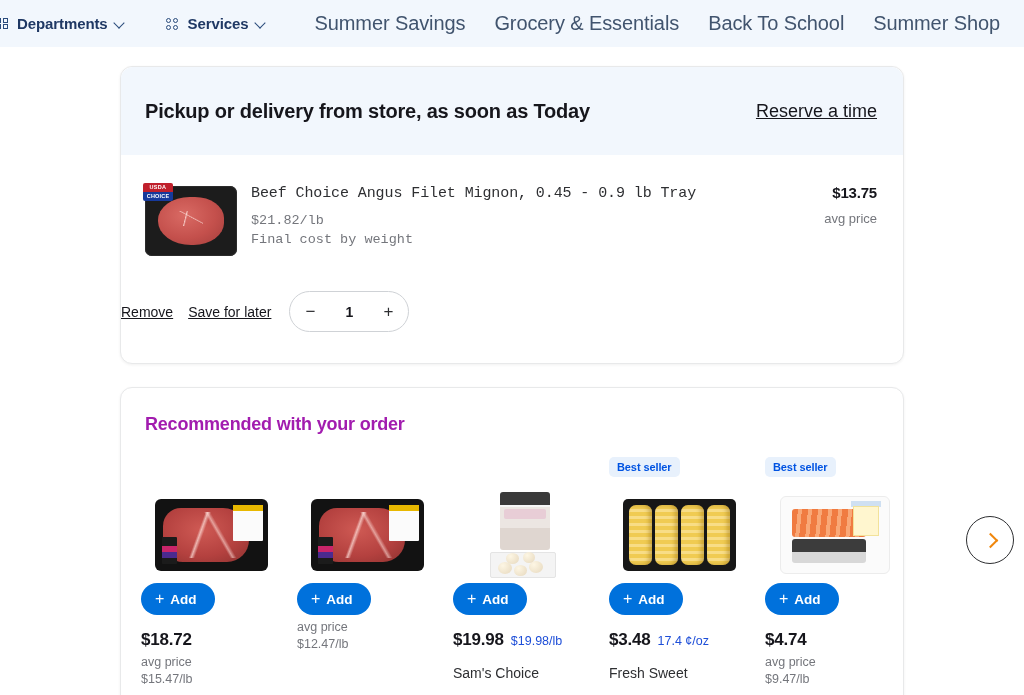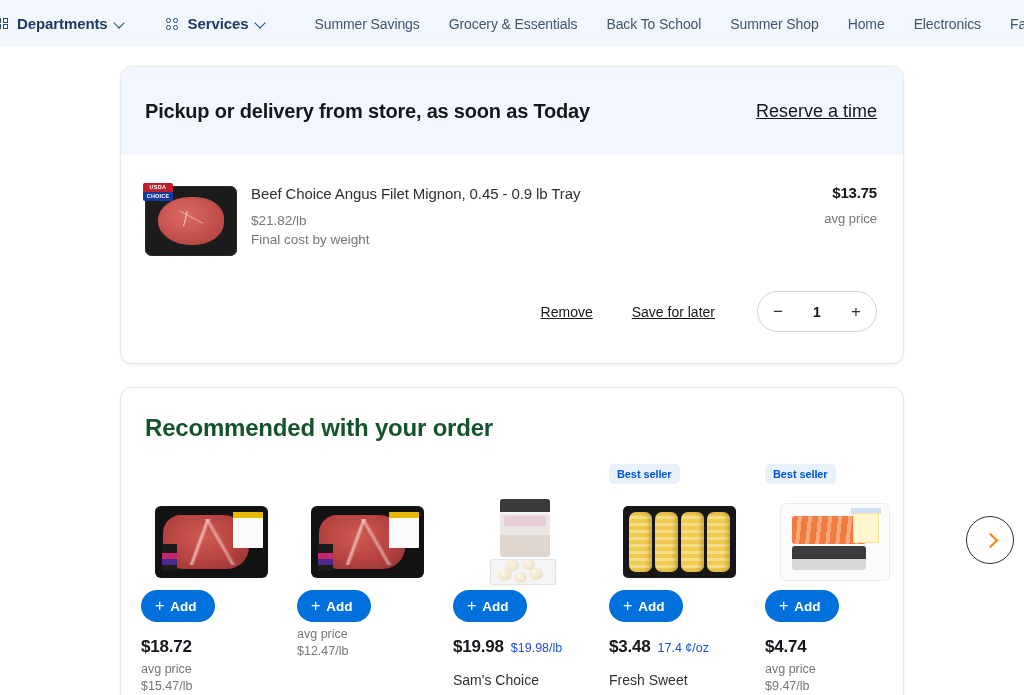--- a/index.html
+++ b/index.html
@@ -39,21 +39,21 @@
     width: 5px; height: 5px; border: 1.3px solid #2a4b7c; display:block;
   }
   .icon-circles { display:flex; flex-wrap: wrap; width: 14px; gap: 2px; }
   .icon-circles i {
     width: 5px; height: 5px; border: 1.3px solid #2a4b7c; border-radius: 50%; display:block;
   }
   .nav-divider {
     width: 1px; height: 22px; background: #b9cbe2; margin: 0 22px 0 0;
   }
   .nav-link {
-    font-size: 14px; color: #41546e; margin-right: 29px; letter-spacing: -0.1px;
+    font-size: 20px; color: #41546e; margin-right: 29px; letter-spacing: -0.1px;
   }
 
   
   .page { padding: 0; }
   .card {
     width: 784px;
     margin: 0 auto;
     background: #ffffff;
     border: 1px solid #e8e9ea;
     border-radius: 12px;
@@ -98,46 +98,46 @@
   }
   .usda .u1 {
     background:#c0202c; color:#fff; font-size:5.5px; font-weight:bold;
     letter-spacing:0.3px; padding:2px 0 1.5px; border-radius:2px 2px 0 0;
   }
   .usda .u2 {
     background:#16399b; color:#fff; font-size:5.5px; font-weight:bold;
     letter-spacing:0.2px; padding:1.5px 0 2px; border-radius:0 0 2px 2px;
   }
 
-  .item-info { flex: 1; padding-left: 12px; padding-top: 2px; }
+  .item-info { flex: 1; padding-left: 12px; padding-top: 2px; font-family: Liberation Mono, monospace; }
   .item-name { font-size: 15px; color: #2e2f32; letter-spacing: -0.1px; line-height: 1.3; }
   .item-sub { font-size: 13.5px; color: #74767c; margin-top: 9px; }
   .item-sub2 { font-size: 13.5px; color: #74767c; margin-top: 4px; }
 
   .item-price { text-align: right; padding-top: 2px; min-width: 110px; }
   .price-big { font-size: 15px; font-weight: bold; color: #16161c; letter-spacing:-0.2px; }
   .price-note { font-size: 13px; color: #74767c; margin-top: 10px; }
 
   .item-actions {
-    display: flex; align-items: center; justify-content: flex-end;
-    gap: 39px; padding: 35px 26px 31px 0;
+    display: flex; align-items: center; justify-content: flex-start;
+    gap: 15px; padding: 35px 26px 31px 0;
   }
   .action-link { font-size: 14px; color: #16161c; text-decoration: underline; cursor: pointer; }
   .stepper {
     display: flex; align-items: center; justify-content: space-between;
     width: 120px; height: 41px;
     border: 1px solid #cfd2d6; border-radius: 21px;
     padding: 0 15px; margin-left: 3px;
   }
   .stepper .sym { font-size: 17px; color: #2e2f32; cursor: pointer; line-height: 1; }
   .stepper .qty { font-size: 14px; font-weight: bold; color: #16161c; }
 
   
   .rec-title {
-    font-size: 24px; font-weight: bold; color: #14532d;
+    font-size: 18px; font-weight: bold; color: #a21caf;
     padding: 26px 0 0 24px; letter-spacing: -0.2px;
   }
   .rec-strip {
     display: flex; padding: 22px 0 0 8px; position: relative;
   }
   .rec-card { width: 156px; flex-shrink: 0; padding-left: 8px; }
   .badge-slot { height: 26px; padding-left: 4px; }
   .badge {
     display: inline-block; background: #e8f1fc; color: #0053e2;
     font-size: 11px; font-weight: bold; border-radius: 5px;

